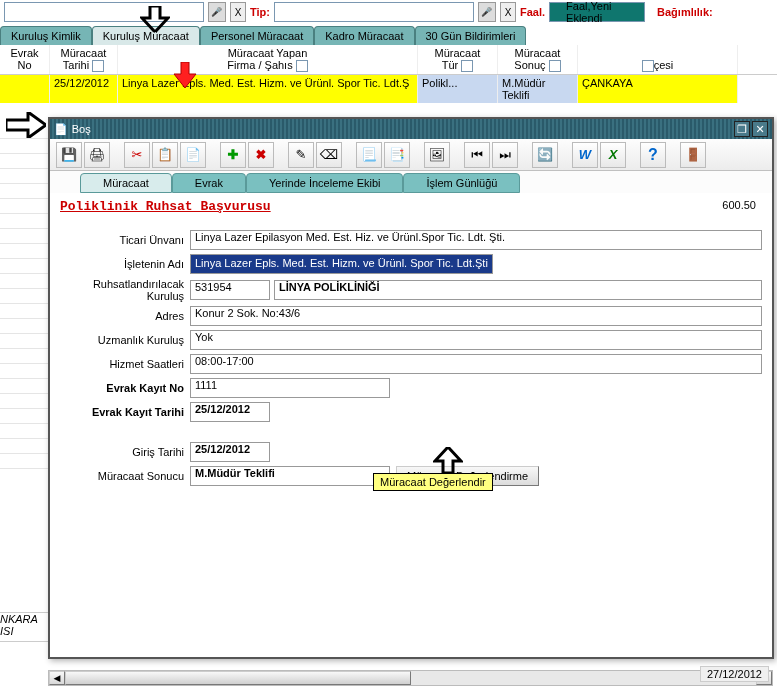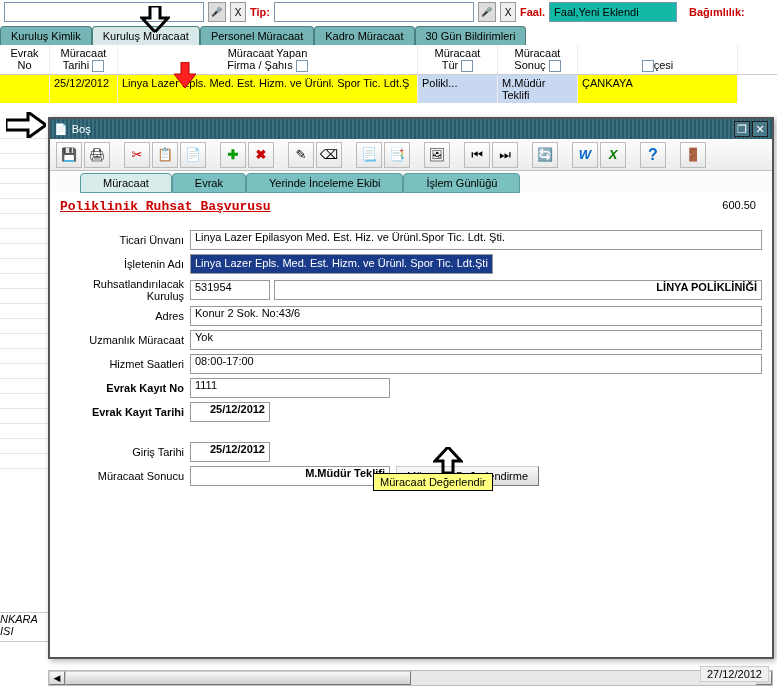--- a/index.html
+++ b/index.html
@@ -5,21 +5,21 @@
   * { box-sizing: border-box; margin: 0; padding: 0; }
   body { font-family: Tahoma, Arial, sans-serif; font-size: 11px; background: #fff; width: 777px; height: 686px; overflow: hidden; position: relative; }
   
   
   .topbar { display: flex; align-items: center; gap: 4px; padding: 2px 4px; background: #fff; }
   .topbar label { color: #c00; font-weight: bold; font-size: 11px; }
   .topbar input[type=text] { height: 20px; border: 1px solid #7a97b1; font-size: 11px; padding: 0 3px; }
   .sm-input { width: 150px; }
   .mic-btn { width: 18px; height: 20px; background: #ddd; border: 1px solid #999; display: inline-flex; align-items: center; justify-content: center; font-size: 9px; }
   .x-btn { width: 16px; height: 20px; background: #eee; border: 1px solid #999; font-size: 10px; display: inline-flex; align-items:center; justify-content:center; cursor:pointer;}
-  .faal-box { width: 128px; height: 20px; border: 1px solid #7a97b1; background: #14b8a6; padding: 0 4px; display: inline-flex; align-items: center; }
+  .faal-box { width: 96px; height: 20px; border: 1px solid #7a97b1; background: #0f766e; padding: 0 16px; display: inline-flex; align-items: center; }
   
   
   .tabs-row { display: flex; margin-top: 2px; position: relative; }
   .tab { background: #76b5b5; color: #000; padding: 3px 10px; font-size: 11px; border: 1px solid #4a8080; border-bottom: none; margin-right: 0; cursor: pointer; border-radius: 4px 4px 0 0; }
   .tab.active { background: #d8e8e8; }
   
   
   .grid-header { display: flex; background: #fff; border-bottom: 1px solid #ccc; font-size: 11px; }
   .gh-col { padding: 2px 4px; text-align: center; border-right: 1px solid #eee; }
   .gh1 { width: 50px; } .gh2 { width: 68px; } .gh3 { width: 300px; } .gh4 { width: 80px; } .gh5 { width: 80px; } .gh6 { width: 160px; }
@@ -57,21 +57,21 @@
   .form-area { padding: 6px 10px; position:relative; }
   .form-title { color:#c00; font-weight:bold; text-decoration:underline; font-size:13px; font-family: 'Courier New', monospace;}
   .form-num { position:absolute; right:16px; top:6px; font-size:11px; }
   .form-row { display:flex; align-items:center; margin-top:4px; }
   .form-label { width: 130px; text-align:right; padding-right:6px; font-size:11px; }
   .form-input { flex:1; height:20px; border:1px solid #999; padding:0 4px; font-size:11px; }
   .highlight { background:#1a3a8a; color:#fff; }
   .short-input { width:80px; flex:none; }
   .mid-input { width:200px; flex:none; }
   .bold-label { font-weight:bold; }
-  .bold-input { font-weight:bold; text-align:right; }
+  .bold-input { font-weight:bold; text-align:left; }
   .btn-eval { height:20px; padding:0 10px; border:1px outset #ccc; background:linear-gradient(#f8f8f8,#dcdcdc); font-size:11px; cursor:pointer; margin-left:6px; }
   
   
   .arrow-black-down { position:absolute; width:30px; height:26px; z-index:30; }
   .arrow-black-right { position:absolute; width:40px; height:26px; z-index:30; }
   .arrow-red-down { position:absolute; width:26px; height:26px; z-index:30; }
   .arrow-black-up { position:absolute; width:30px; height:26px; z-index:60; }
 
   .tooltip-yellow { position:absolute; background:#ffff80; border:1px solid #000; padding:2px 6px; font-size:11px; z-index:60; }
   
@@ -255,21 +255,21 @@
     <div class="form-row">
       <div class="form-label">Ruhsatlandırılacak Kuruluş</div>
       <div class="form-input short-input">531954</div>
       <div class="form-input bold-input" style="flex:1; margin-left:4px;">LİNYA POLİKLİNİĞİ</div>
     </div>
     <div class="form-row">
       <div class="form-label">Adres</div>
       <div class="form-input">Konur 2 Sok. No:43/6</div>
     </div>
     <div class="form-row">
-      <div class="form-label">Uzmanlık Müracaat</div>
+      <div class="form-label">Uzmanlık Kuruluş</div>
       <div class="form-input">Yok</div>
     </div>
     <div class="form-row">
       <div class="form-label">Hizmet Saatleri</div>
       <div class="form-input">08:00-17:00</div>
     </div>
     <div class="form-row">
       <div class="form-label bold-label">Evrak Kayıt No</div>
       <div class="form-input mid-input">1111</div>
     </div>

